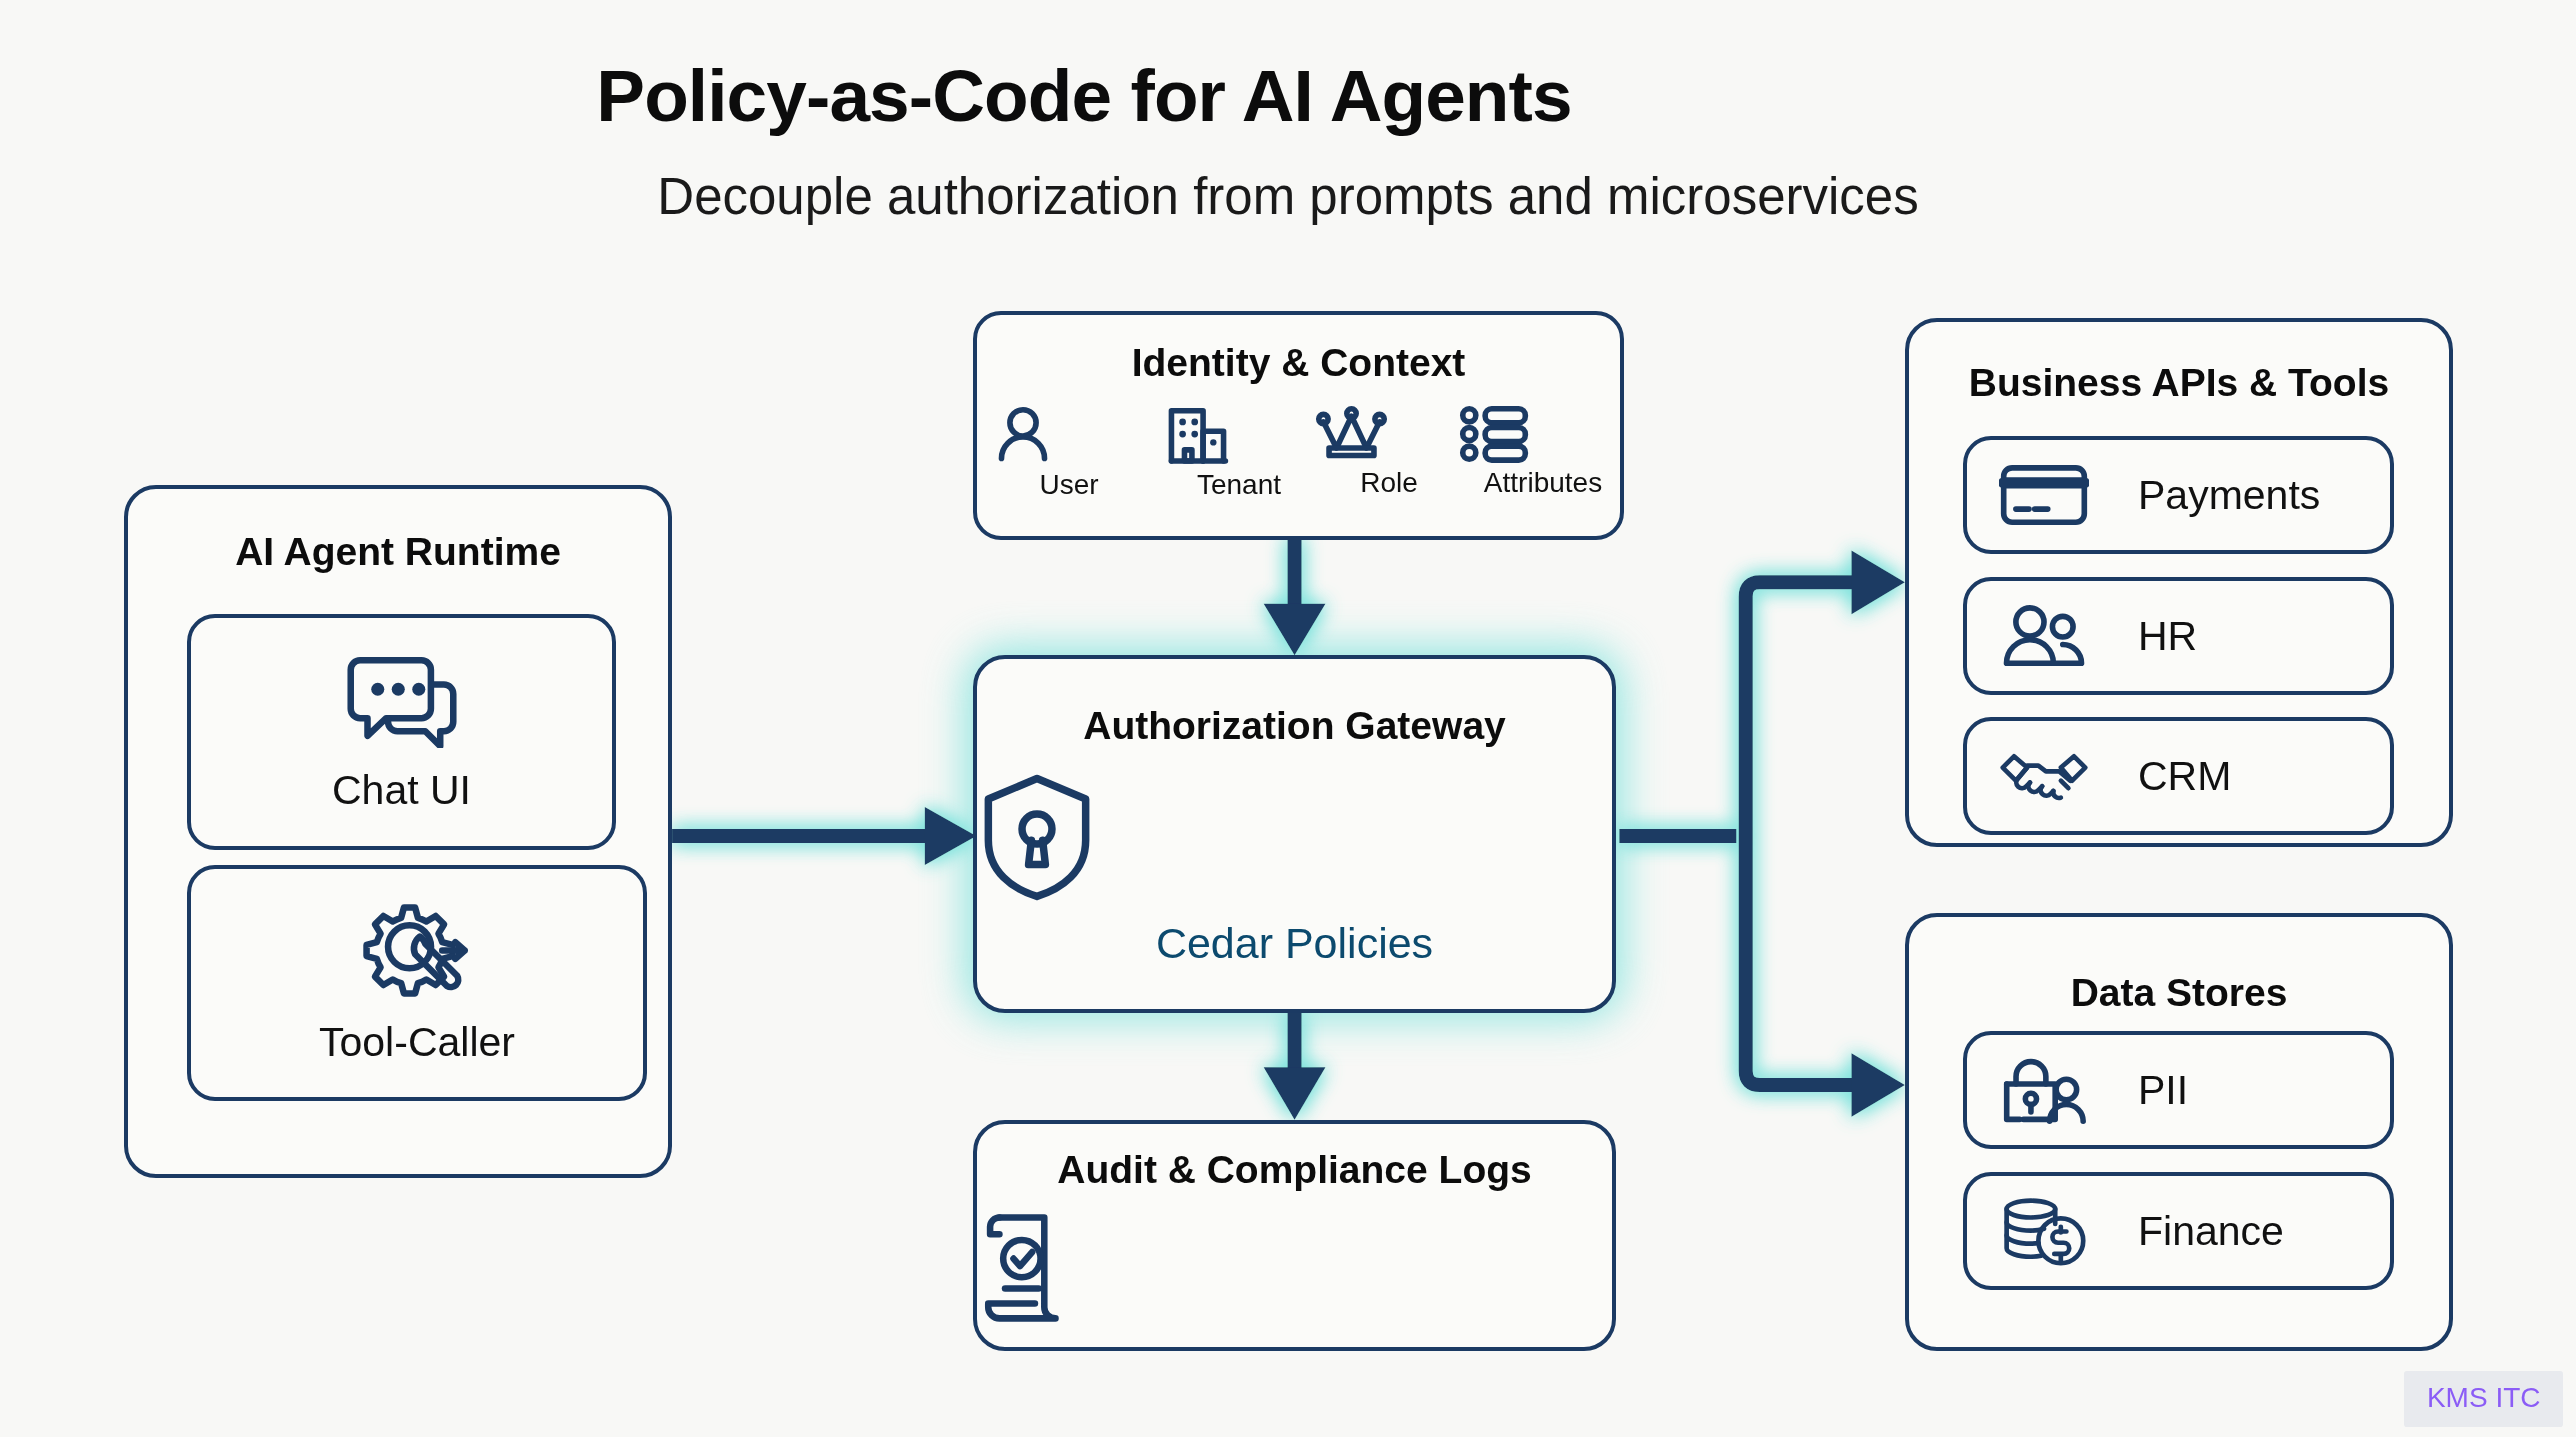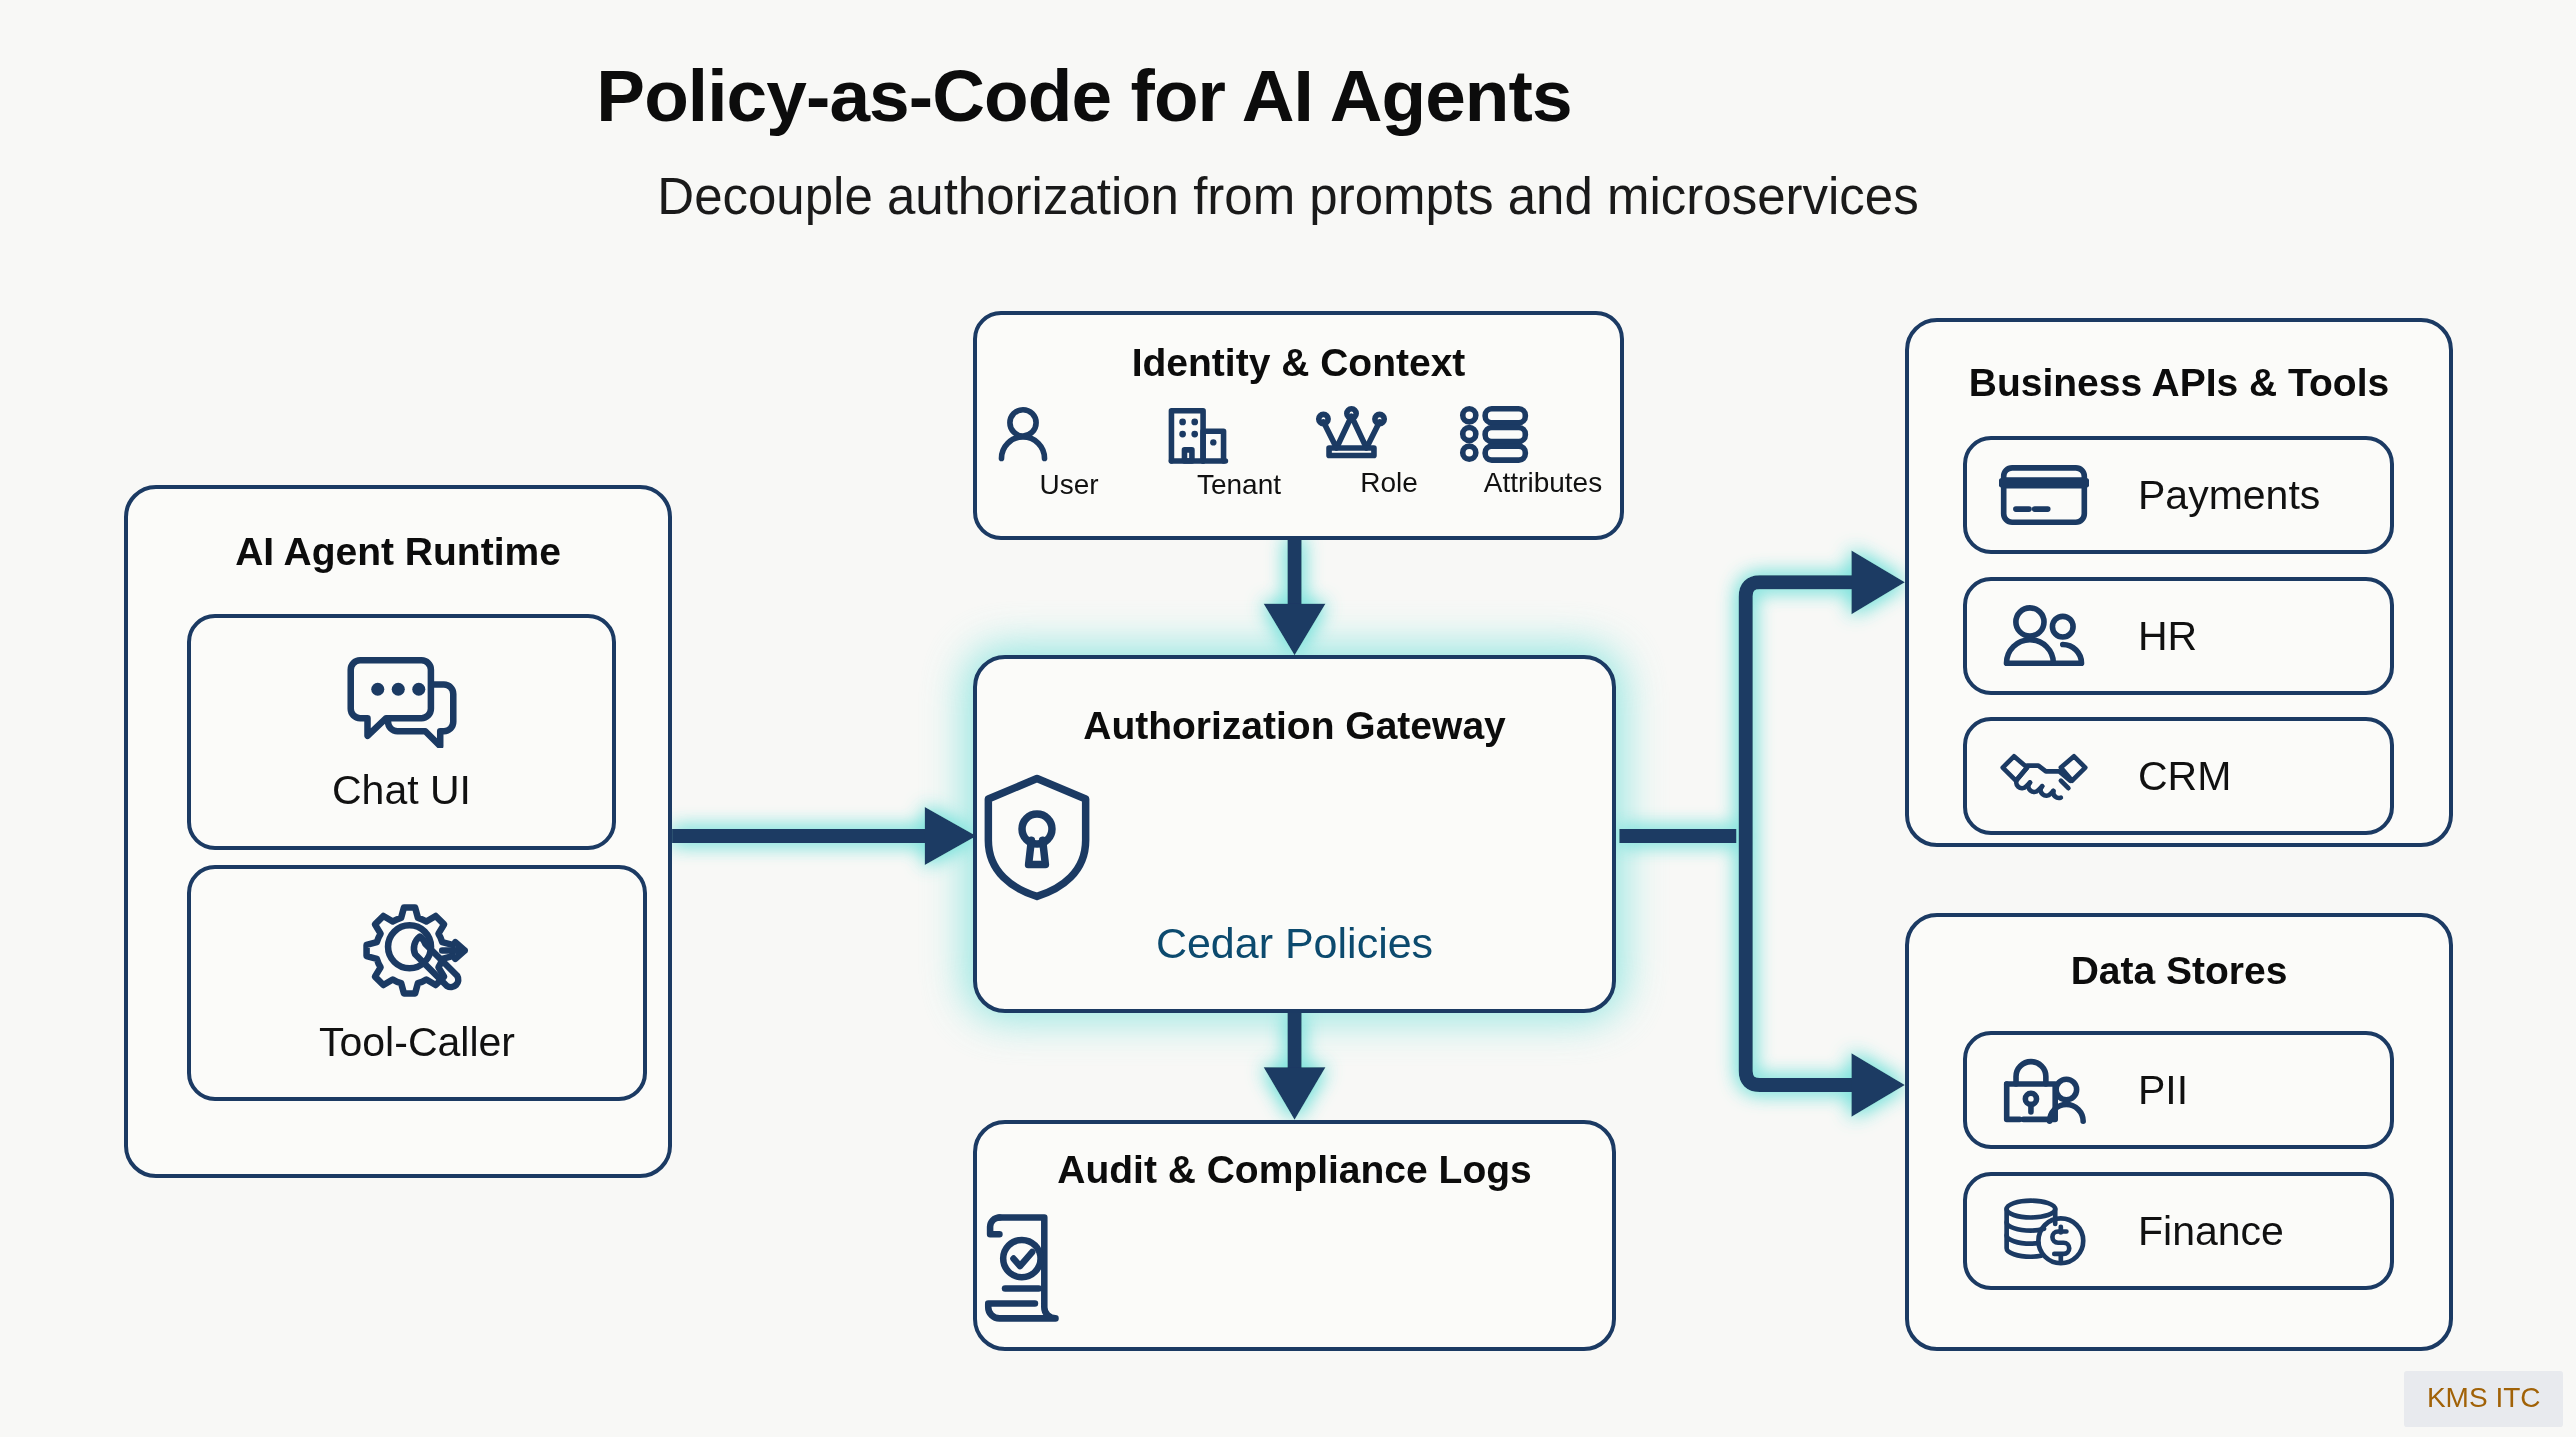--- a/index.html
+++ b/index.html
@@ -120,21 +120,21 @@
     left: 0; top: 0;
     width: 2576px; height: 1438px;
     pointer-events: none;
   }
 
   
   #watermark {
     position: absolute;
     right: 13px; bottom: 11.2px;
     background: #e8eaee;
-    color: #a16207;
+    color: #8b5cf6;
     font-size: 28px;
     padding: 11.2px 22.5px 13px 22.5px;
     border-radius: 2.8px;
   }
 
   svg { display: block; }
 </style>
 </head>
 <body>
 
@@ -368,21 +368,21 @@
               <path d="M66 40 l8 8"></path>
             </g>
           </svg>
         </span>
         <span class="pill-label-row">CRM</span>
       </div>
     </div>
   </div>
 
   <div class="box" style="left:1905px; top:913px; width:548px; height:438px;">
-    <div class="box-title" style="top:32px;">Data Stores</div>
+    <div class="box-title" style="top:54px;">Data Stores</div>
 
     <div class="pill" style="left:54px; top:114px; width:431px; height:118px;">
       <div class="pill-row">
         <span>
           <svg width="90" height="69" viewBox="0 0 96 74">
             <g fill="none" stroke="#1b3a63" stroke-width="6" stroke-linecap="round" stroke-linejoin="round">
               <path d="M18 30 v-8 a16 16 0 0 1 32 0 v8"></path>
               <path d="M8 30 h52 v38 h-34"></path>
               <path d="M8 30 v38 h14"></path>
               <circle cx="34" cy="46" r="6"></circle>

